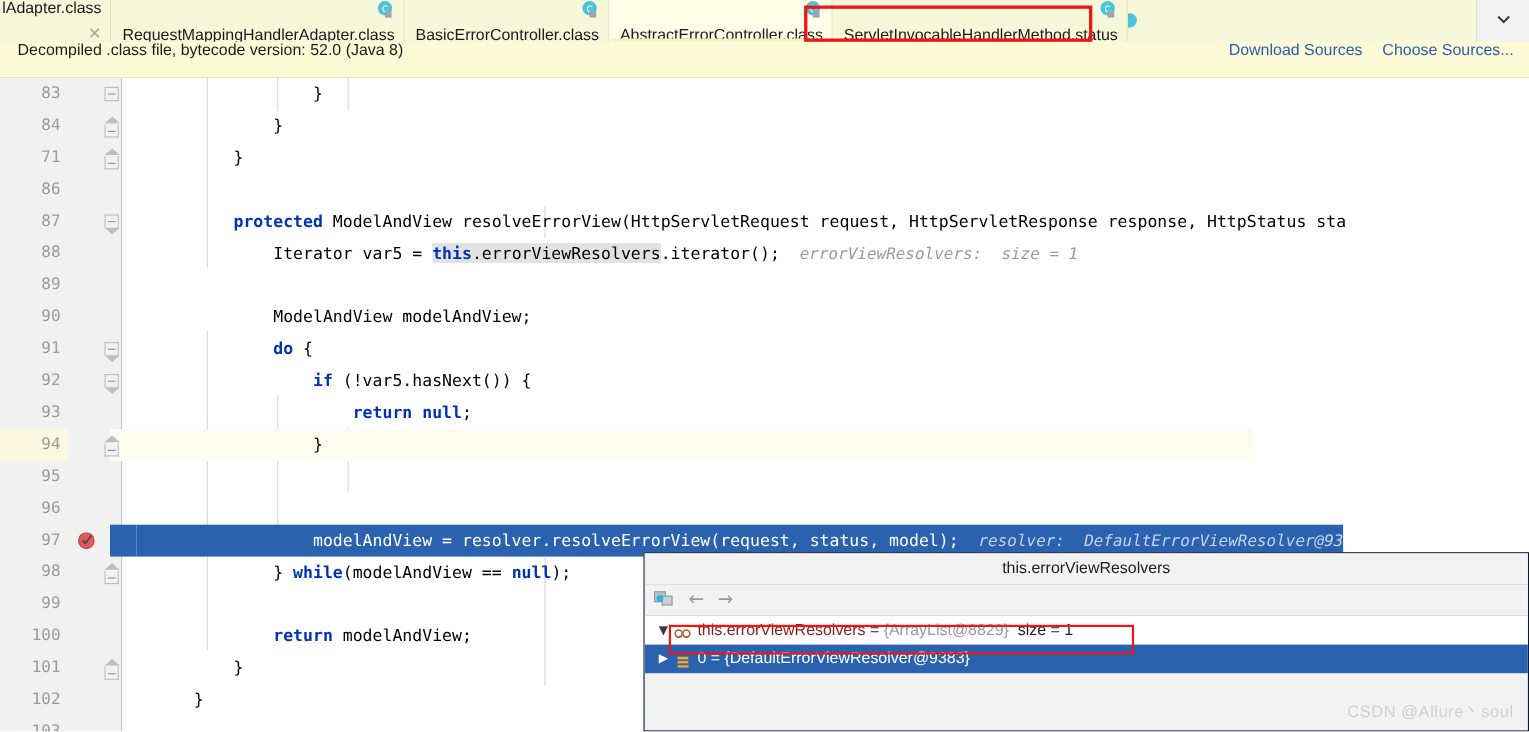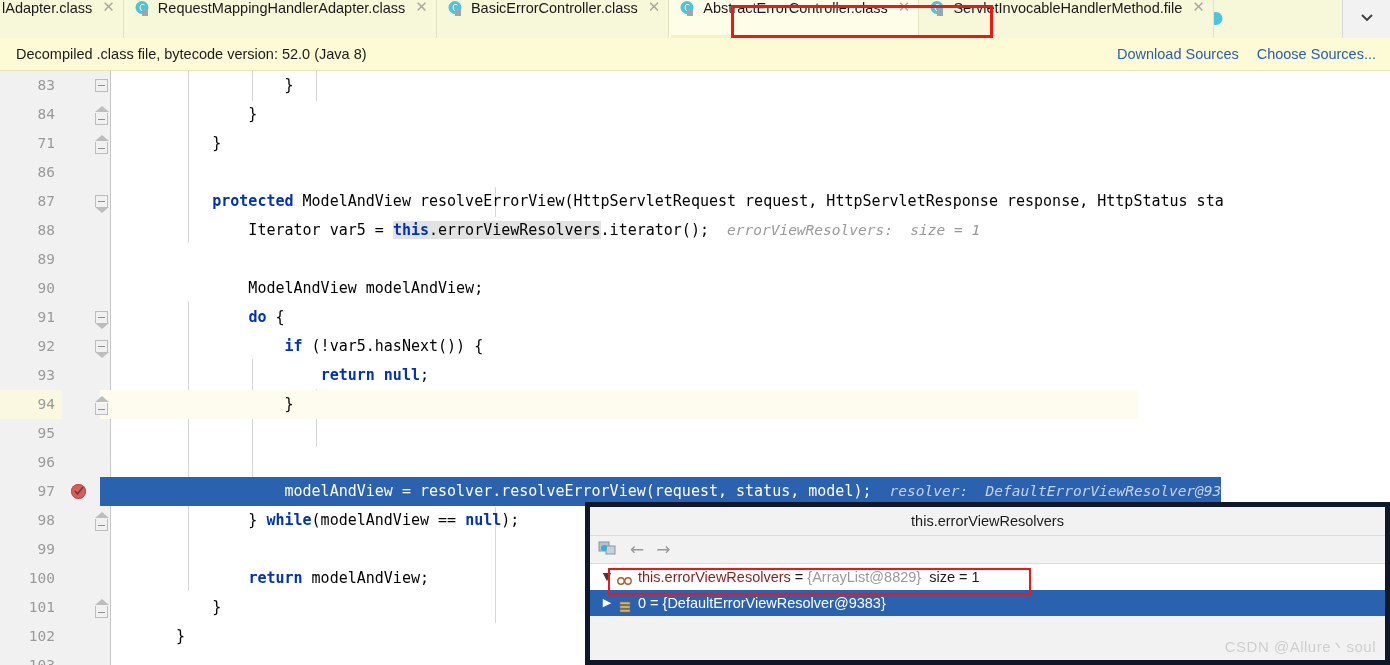--- a/index.html
+++ b/index.html
@@ -15,30 +15,31 @@
 
   
   .tabbar {
     position: absolute; top: 0; left: 0;
     width: 1390px; height: 38px;
     background: #f7f7d9;
     display: flex; align-items: stretch;
     overflow: hidden;
   }
   .tab {
-    display: flex; align-items: flex-start;
+    display: flex; align-items: flex-end;
     gap: 7px;
     padding: 0 8px 0 10px;
     height: 38px;
     font-size: 14.5px;
     color: #1a1a1a;
     white-space: nowrap;
     position: relative;
     background: #f7f7d9;
     border-right: 1px solid #e3e3c4;
+    flex-direction: column;
   }
   .tab.clipped { padding-left: 2px; }
   .tab.active {
     background: #fdfde8;
   }
   .tab.active::after {
     content: "";
     position: absolute; left: 2px; right: 2px; bottom: 0; height: 3px;
     background: #f3f3c6;
   }
@@ -76,21 +77,21 @@
     pointer-events: none;
     z-index: 40;
   }
 
   
   .notifbar {
     position: absolute; top: 38px; left: 0;
     width: 1390px; height: 33px;
     background: #fdfbd6;
     border-bottom: 1px solid #e6e3b8;
-    display: flex; align-items: center;
+    display: flex; 
     padding: 0 14px 0 16px;
     font-size: 14.5px;
     color: #1c1c1c;
   }
   .notif-actions { margin-left: auto; display: flex; gap: 18px; }
   .notif-link { color: #2a5db0; cursor: pointer; font-size: 14.5px; }
 
   
   .editor {
     position: absolute; top: 71px; left: 0;
@@ -216,21 +217,21 @@
     box-shadow: inset 0 0 0 1px #c94a4a;
   }
   .breakpoint svg { position:absolute; left:3px; top:2px; }
 
   
   .popup {
     position: absolute;
     left: 585px; top: 502px;
     width: 805px; height: 163px;
     background: #f2f2f2;
-    border: 5px solid #0f172a;
+    border: 1px solid #0f172a;
     z-index: 30;
     overflow: hidden;
   }
   .popup-title {
     height: 29px; line-height: 29px;
     text-align: center;
     font-size: 14.5px;
     color: #1c1c1c;
     background: #f2f2f2;
     border-bottom: 1px solid #dcdcdc;
@@ -330,21 +331,21 @@
     </div>
 
     <div class="tab">
       <span class="tab-icon">
         <svg width="17" height="17" viewBox="0 0 17 17">
           <circle cx="8" cy="7.5" r="6.5" fill="#4fc3d9"></circle>
           <text x="8" y="11" font-size="8" fill="#ffffff" text-anchor="middle" font-family="DejaVu Sans, sans-serif">C</text>
           <rect x="8" y="10" width="6" height="6" fill="#9aa7b0"></rect>
         </svg>
       </span>
-      <span>ServletInvocableHandlerMethod.file</span>
+      <span>ServletInvocableHandlerMethod.status</span>
       <span class="tab-close">✕</span>
     </div>
 
     <div class="tab-partial">
       <svg width="12" height="17" viewBox="0 0 12 17">
         <circle cx="2" cy="7.5" r="6.5" fill="#4fc3d9"></circle>
       </svg>
     </div>
 
     <div class="tab-dd">

